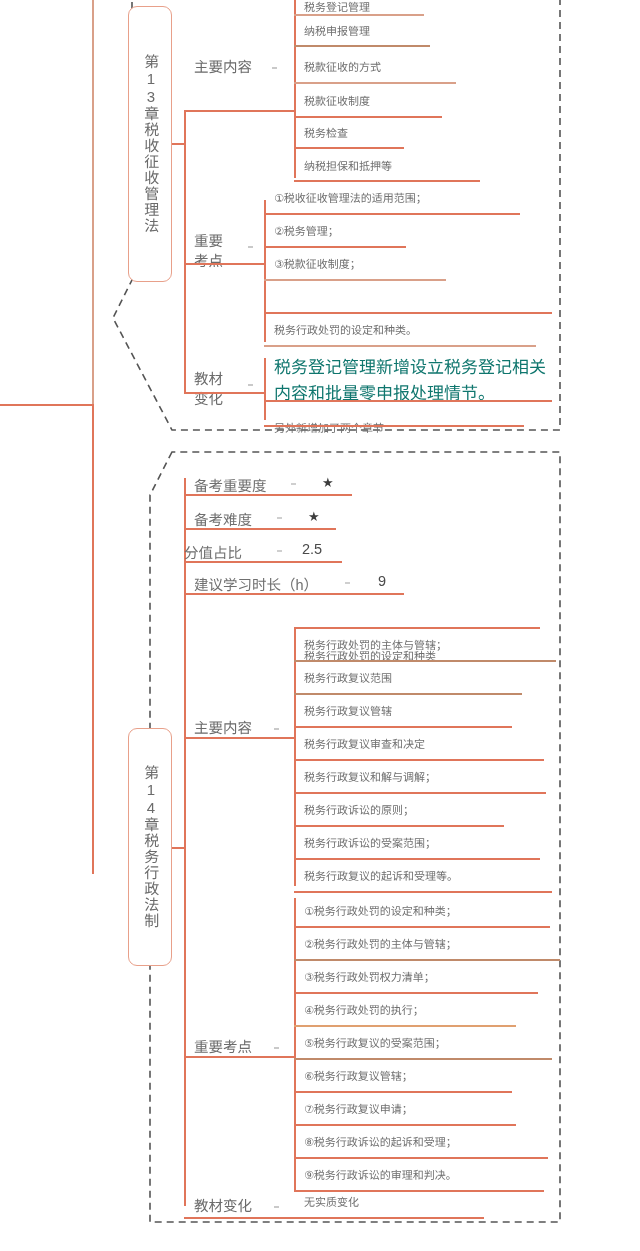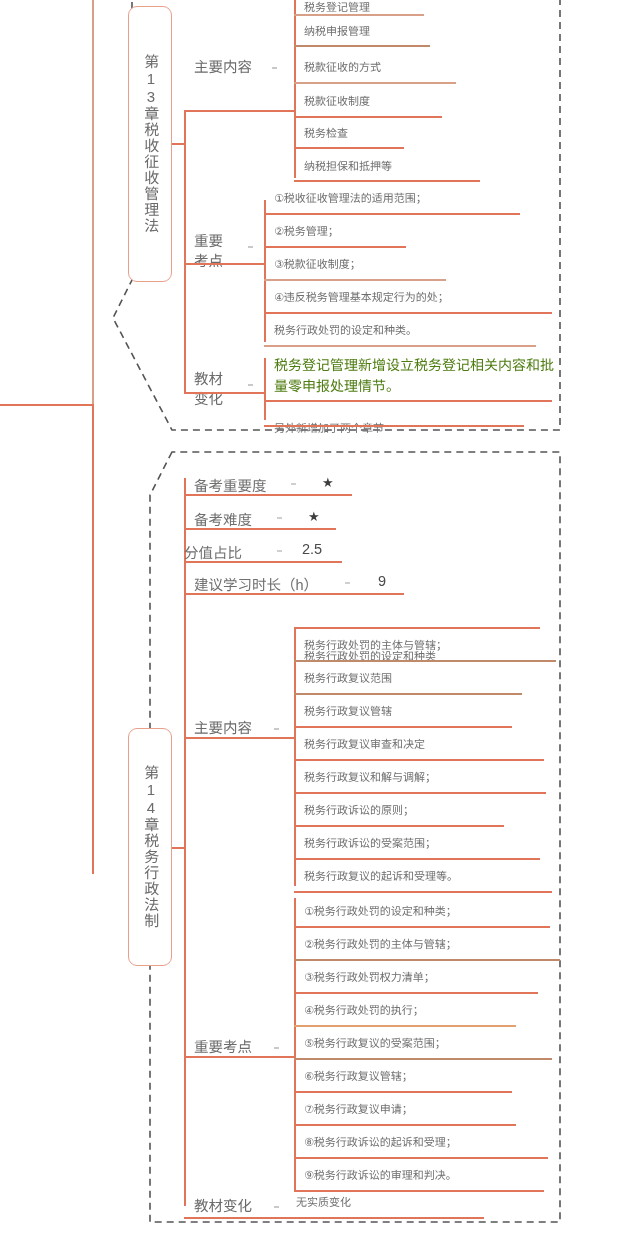--- a/index.html
+++ b/index.html
@@ -139,22 +139,22 @@
   }
   .metric-dot {
     position: absolute;
     width: 5px;
     height: 2px;
     background: #cfcfcf;
   }
 
   .two-line {
     position: absolute;
-    font-size: 14px;
-    color: #4d7c0f;
+    font-size: 17px;
+    color: #0f766e;
     line-height: 1.5;
     width: 300px;
   }
 </style>
 </head>
 <body>
 
 <div id="canvas">
 
   <svg class="dashed-shape" width="640" height="1251" style="left:0;top:0;">
@@ -208,21 +208,20 @@
 
   <div class="leaf" style="left:274px; top:193px;">①税收征收管理法的适用范围；</div>
   <div class="leaf-ul" style="left:264px; top:213px; width:256px; background:#e0755a;"></div>
 
   <div class="leaf" style="left:274px; top:226px;">②税务管理；</div>
   <div class="leaf-ul" style="left:264px; top:246px; width:142px; background:#e0755a;"></div>
 
   <div class="leaf" style="left:274px; top:259px;">③税款征收制度；</div>
   <div class="leaf-ul" style="left:264px; top:279px; width:182px; background:#d9a089;"></div>
 
-  <div class="leaf" style="left:274px; top:292px;">④违反税务管理基本规定行为的处；</div>
   <div class="leaf-ul" style="left:264px; top:312px; width:288px; background:#e0755a;"></div>
 
   <div class="leaf" style="left:274px; top:325px;">税务行政处罚的设定和种类。</div>
   <div class="leaf-ul" style="left:264px; top:345px; width:272px; background:#d9a089;"></div>
 
   <div class="group-label" style="left:194px; top:370px;">教材
 变化</div>
   <div class="group-dot" style="left:248px; top:384px;"></div>
   <div class="spine-h" style="left:184px; top:392px; width:80px;"></div>
 
@@ -323,16 +322,16 @@
 
   <div class="leaf" style="left:304px; top:1137px;">⑧税务行政诉讼的起诉和受理；</div>
   <div class="leaf-ul" style="left:294px; top:1157px; width:254px; background:#e0755a;"></div>
 
   <div class="leaf" style="left:304px; top:1170px;">⑨税务行政诉讼的审理和判决。</div>
   <div class="leaf-ul" style="left:294px; top:1190px; width:250px; background:#e0755a;"></div>
 
   <div class="group-label" style="left:194px; top:1197px;">教材变化</div>
   <div class="group-dot" style="left:274px; top:1206px;"></div>
 
-  <div class="leaf" style="left:296px; top:1197px;">无实质变化</div>
+  <div class="leaf" style="left:304px; top:1197px;">无实质变化</div>
   <div class="leaf-ul" style="left:184px; top:1217px; width:300px; background:#e0755a;"></div>
 
 </div>
 
 </body></html>

